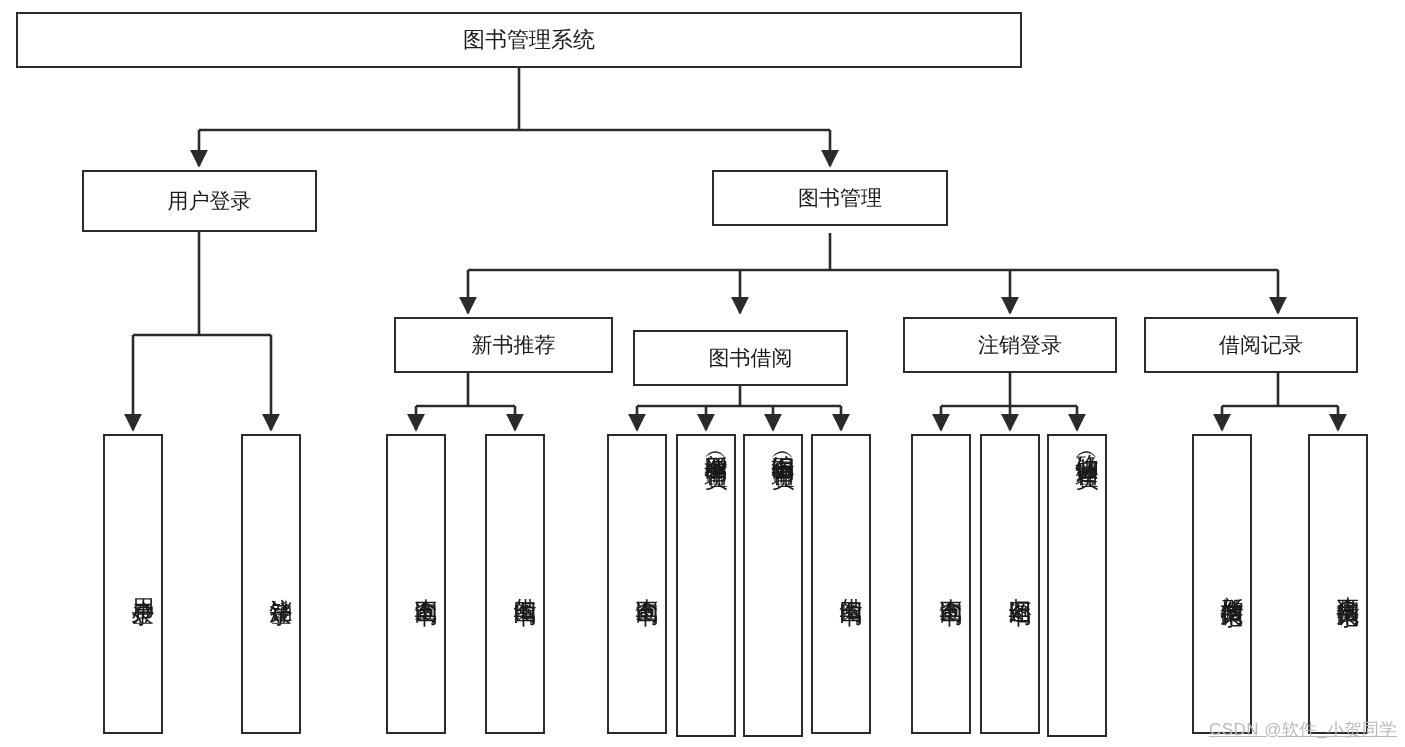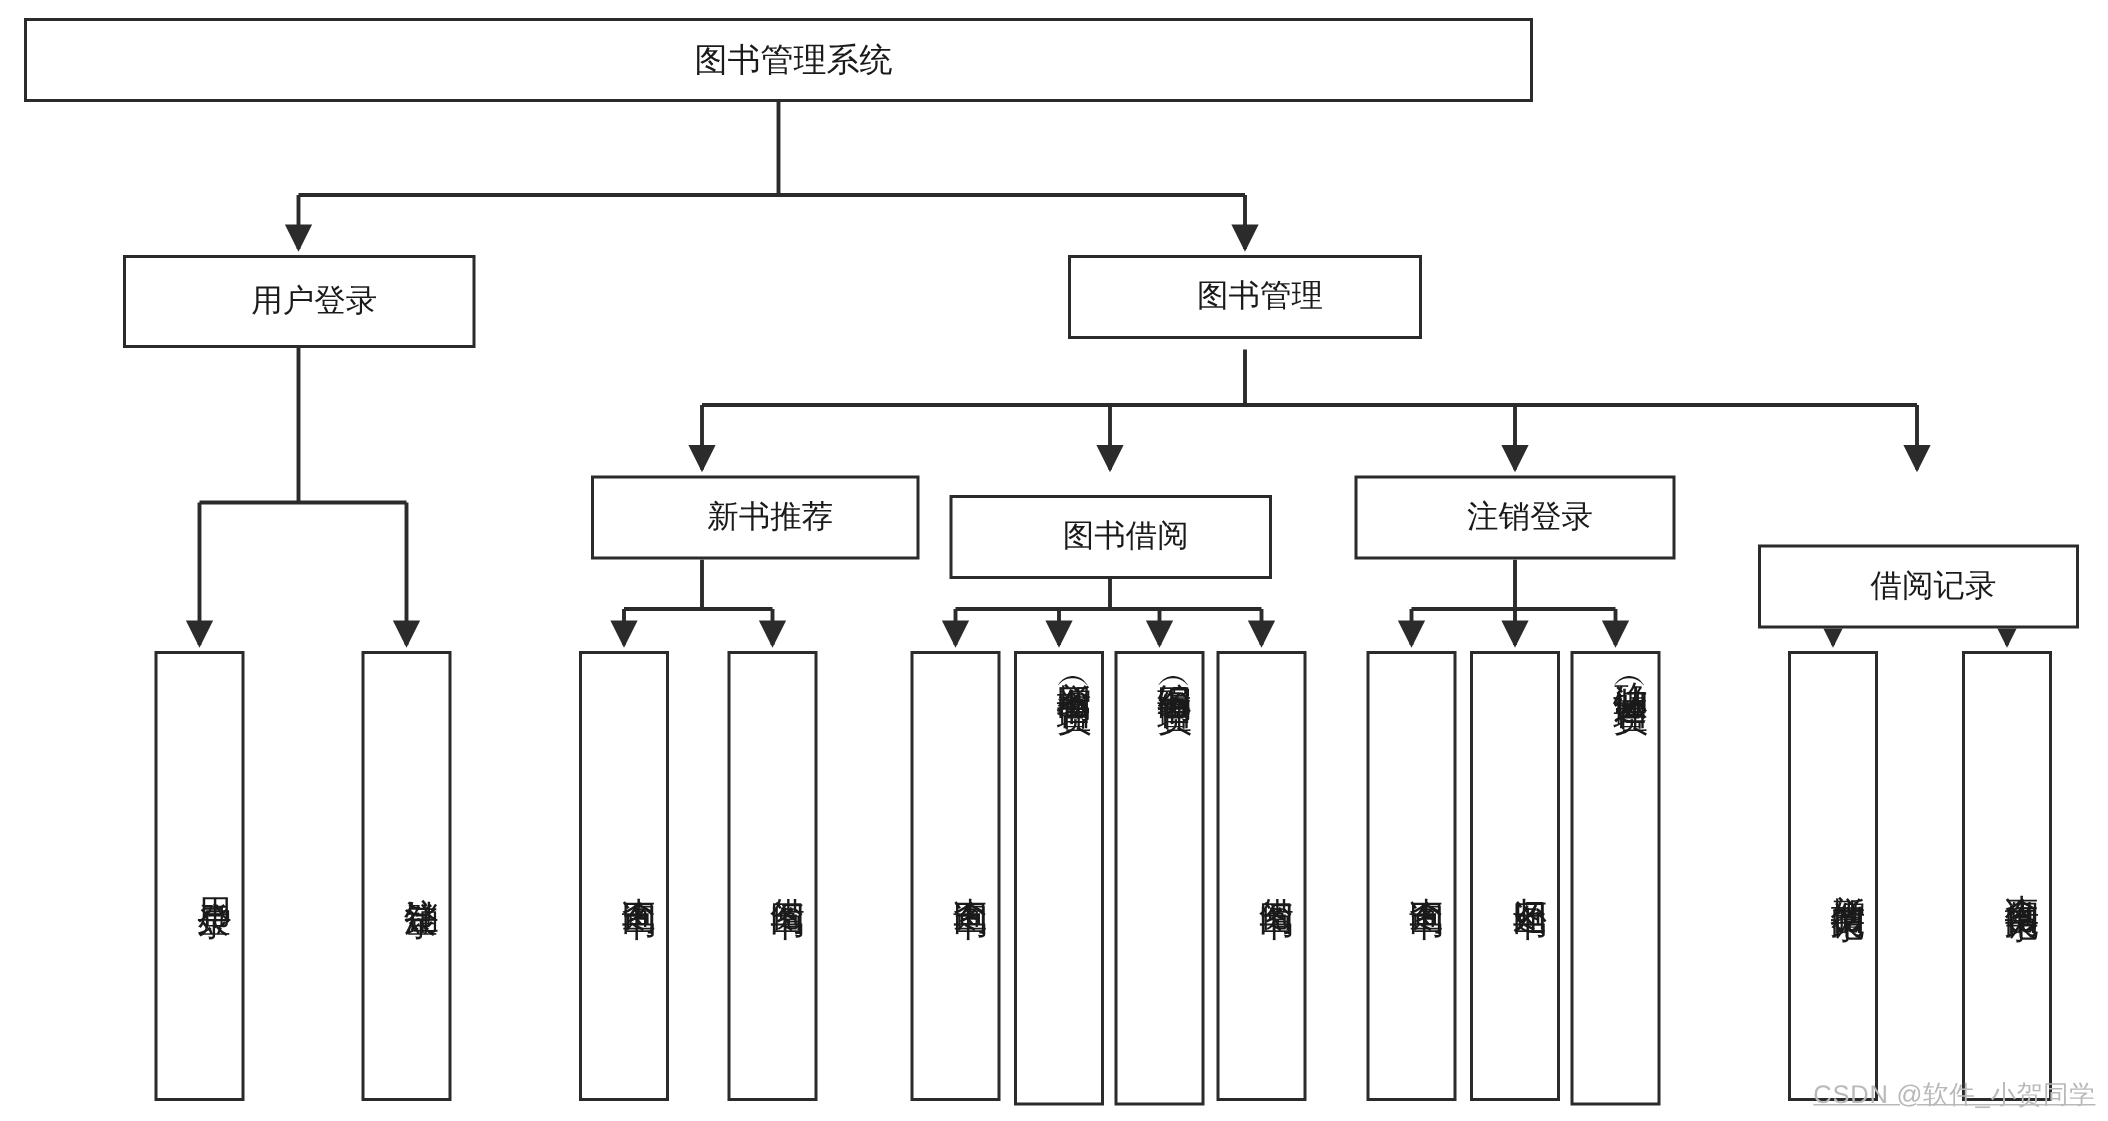--- a/index.html
+++ b/index.html
@@ -148,21 +148,21 @@
   </div>
 
   <div class="node horiz" style="left:633px; top:330px; width:215px; height:56px;">
     <span class="node-label">图书借阅</span>
   </div>
 
   <div class="node horiz" style="left:903px; top:317px; width:214px; height:56px;">
     <span class="node-label">注销登录</span>
   </div>
 
-  <div class="node horiz" style="left:1172px; top:317px; width:214px; height:56px;margin-top:46px;">
+  <div class="node horiz" style="left:1144px; top:317px; width:214px; height:56px;">
     <span class="node-label">借阅记录</span>
   </div>
 
   <div class="node vert centered" style="left:103px; top:434px; width:60px; height:300px;">
     <span class="node-label">用户登录</span>
   </div>
 
   <div class="node vert centered" style="left:241px; top:434px; width:60px; height:300px;">
     <span class="node-label">注销登录</span>
   </div>

